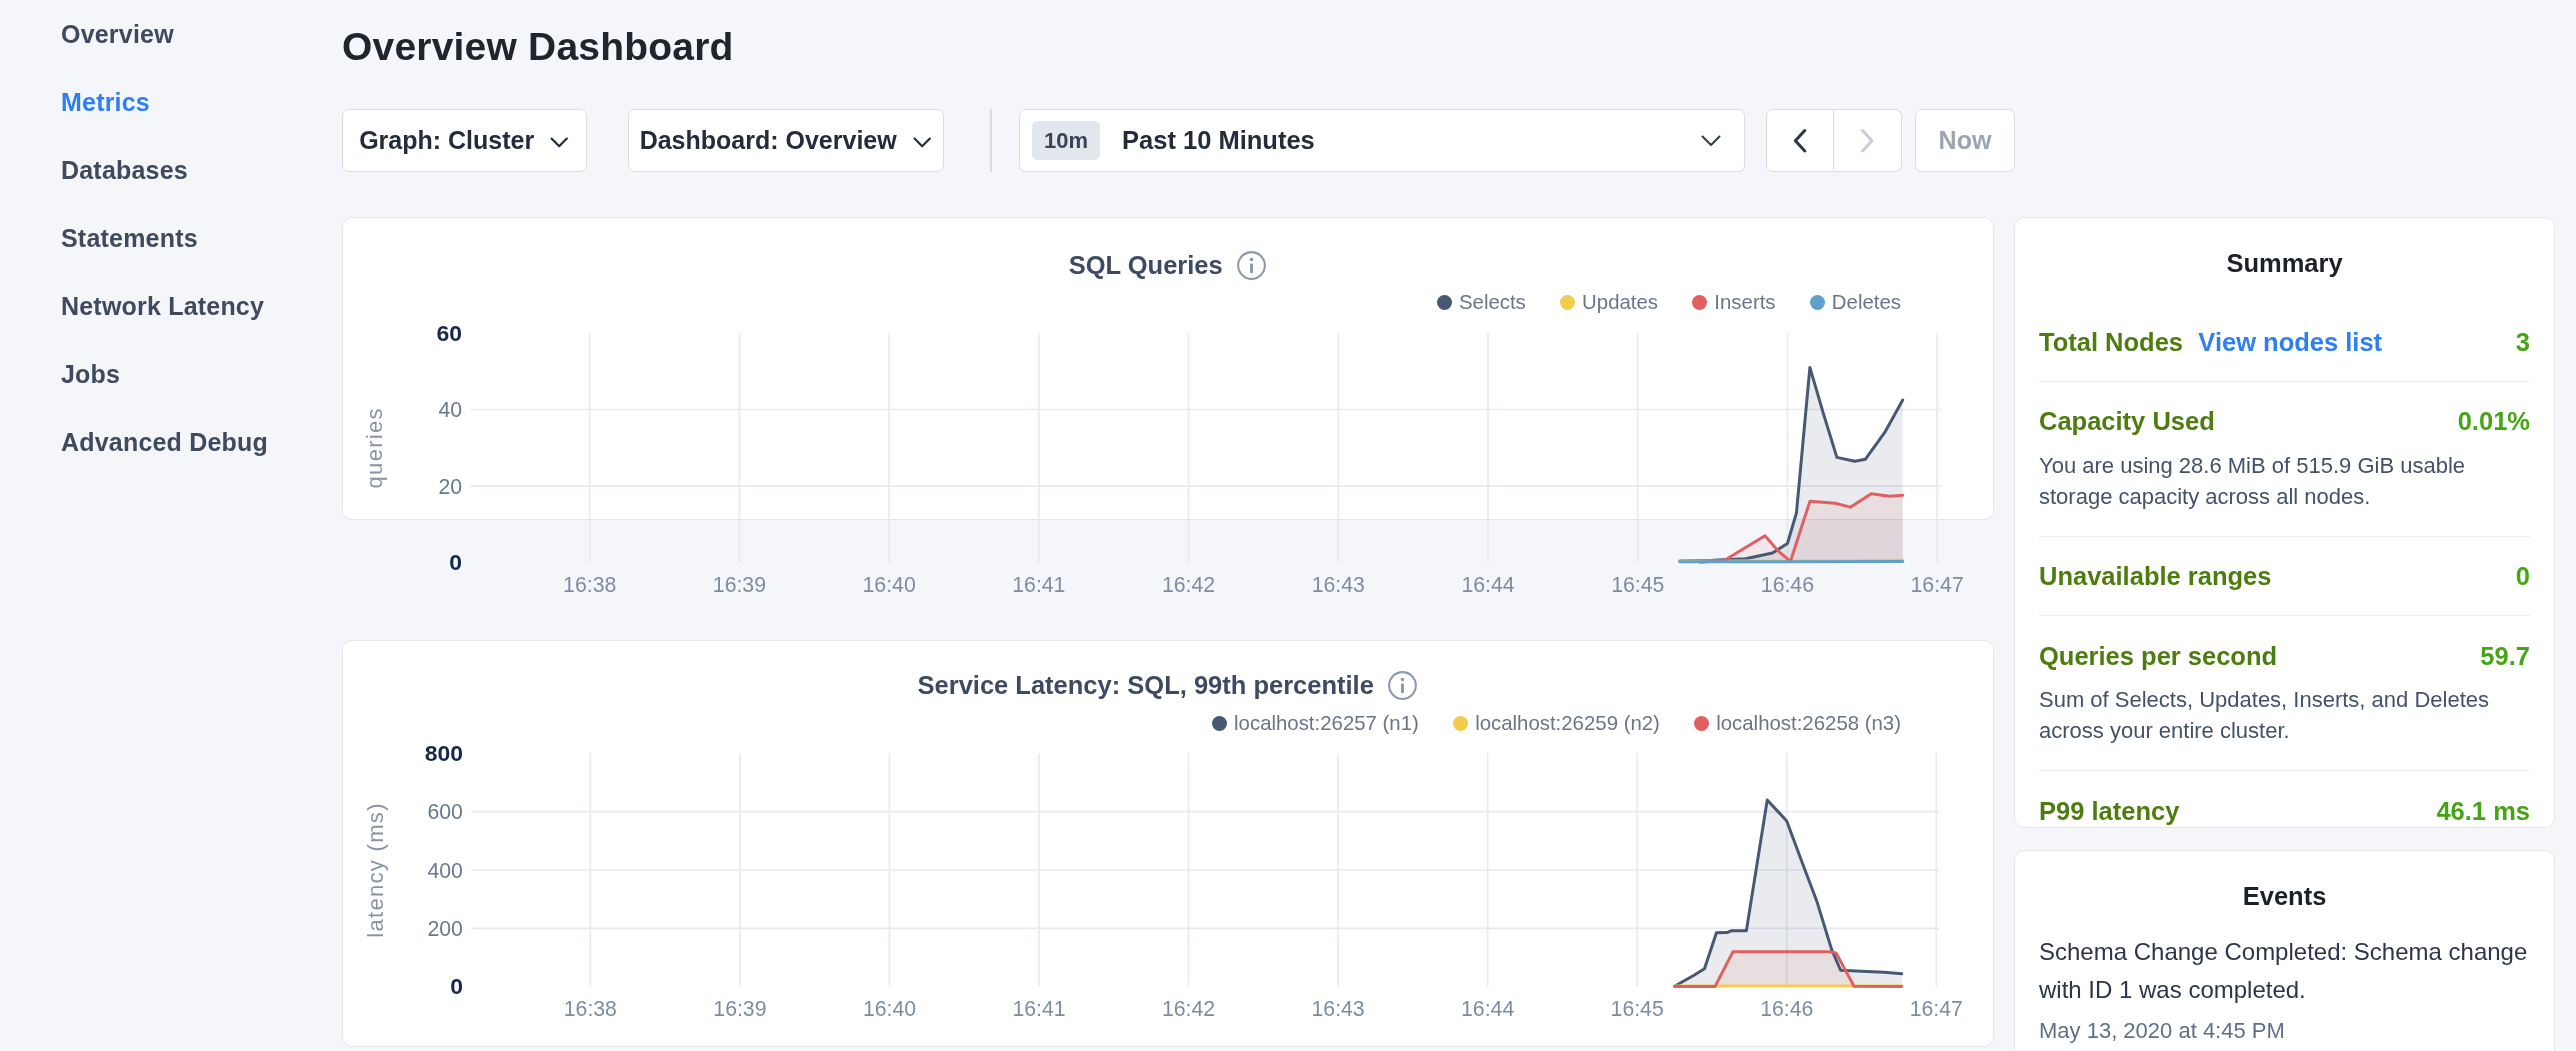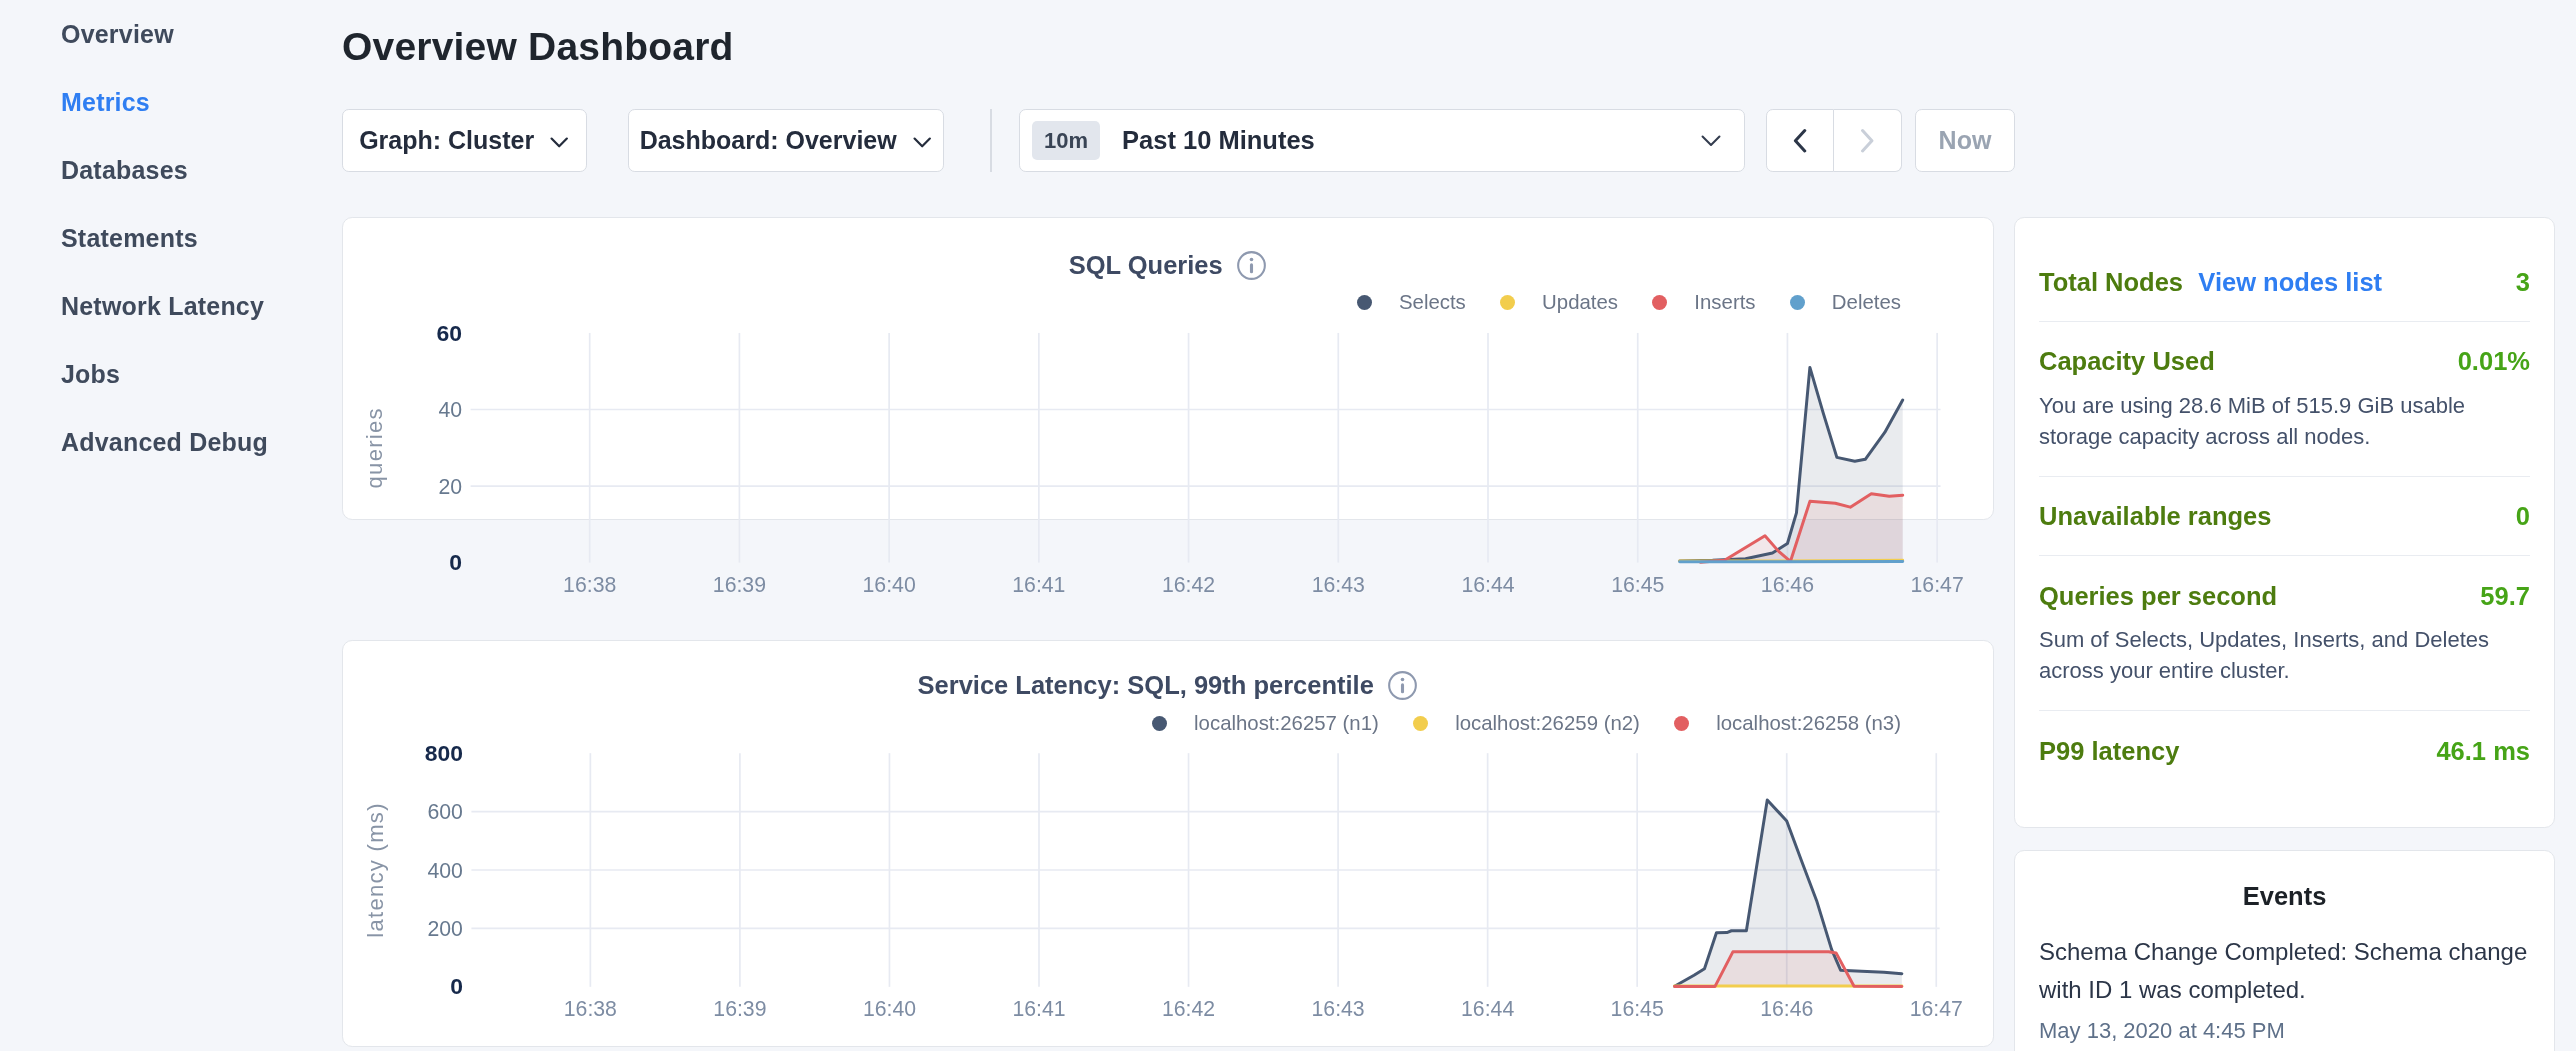--- a/index.html
+++ b/index.html
@@ -52,21 +52,21 @@
   .panel { position:absolute; background:#fff; border:1.7px solid #e3e6eb; border-radius:10.2px; }
   .chart1 { left:342px; top:217px; width:1652px; height:303px; }
   .chart2 { left:342px; top:640px; width:1652px; height:407px; }
   .chart-title-row { position:absolute; left:0; right:0; display:flex; align-items:center; justify-content:center; gap:13.6px; }
   .chart1 .chart-title-row { top:32px; }
   .chart2 .chart-title-row { top:29px; }
   .chart-title { font-size:25.5px; font-weight:700; color:#3e4a63; white-space:nowrap; }
   .legend { position:absolute; right:92px; display:flex; gap:34px; align-items:center; }
   .chart1 .legend { top:73px; }
   .chart2 .legend { top:71px; }
-  .legend-item { display:flex; align-items:center; gap:27px; cursor:pointer; }
+  .legend-item { display:flex; align-items:center; gap:7px; cursor:pointer; }
   .legend-dot { width:15.3px; height:15.3px; border-radius:50%; }
   .legend-name { font-size:20.4px; color:#6b7587; }
   .plot-svg { position:absolute; left:0; top:0; }
   .plot-svg text { font-family:"Liberation Sans","DejaVu Sans",sans-serif; }
   .tick-x { font-size:25px; fill:#7d8ca3; }
   .tick-y { font-size:25px; fill:#67798f; }
   .tick-y.edge { font-weight:700; fill:#16294b; font-size:27px; }
   .axis-unit { font-size:26px; fill:#8894a6; letter-spacing:1.5px; }
   .info-icon { flex:0 0 auto; cursor:pointer; }
   
@@ -260,20 +260,21 @@
         <text x="1346" y="441" text-anchor="middle" class="tick-x">16:44</text>
         <text x="1522" y="441" text-anchor="middle" class="tick-x">16:45</text>
         <text x="1698" y="441" text-anchor="middle" class="tick-x">16:46</text>
         <text x="1874" y="441" text-anchor="middle" class="tick-x">16:47</text>
         <text x="46" y="269.5" text-anchor="middle" class="axis-unit" transform="rotate(-90 46 269.5)">latency (ms)</text>
       </svg>
   </section>
 </div>
 
 <aside class="panel summary">
+  <div class="card-title">Summary</div>
   <div class="summary-body">
     <div class="srow">
       <div class="srow-line">
         <span class="srow-label">Total Nodes</span>
         <span class="srow-link">View nodes list</span>
         <span class="srow-value">3</span>
       </div>
     </div>
     <div class="srow">
       <div class="srow-line">

